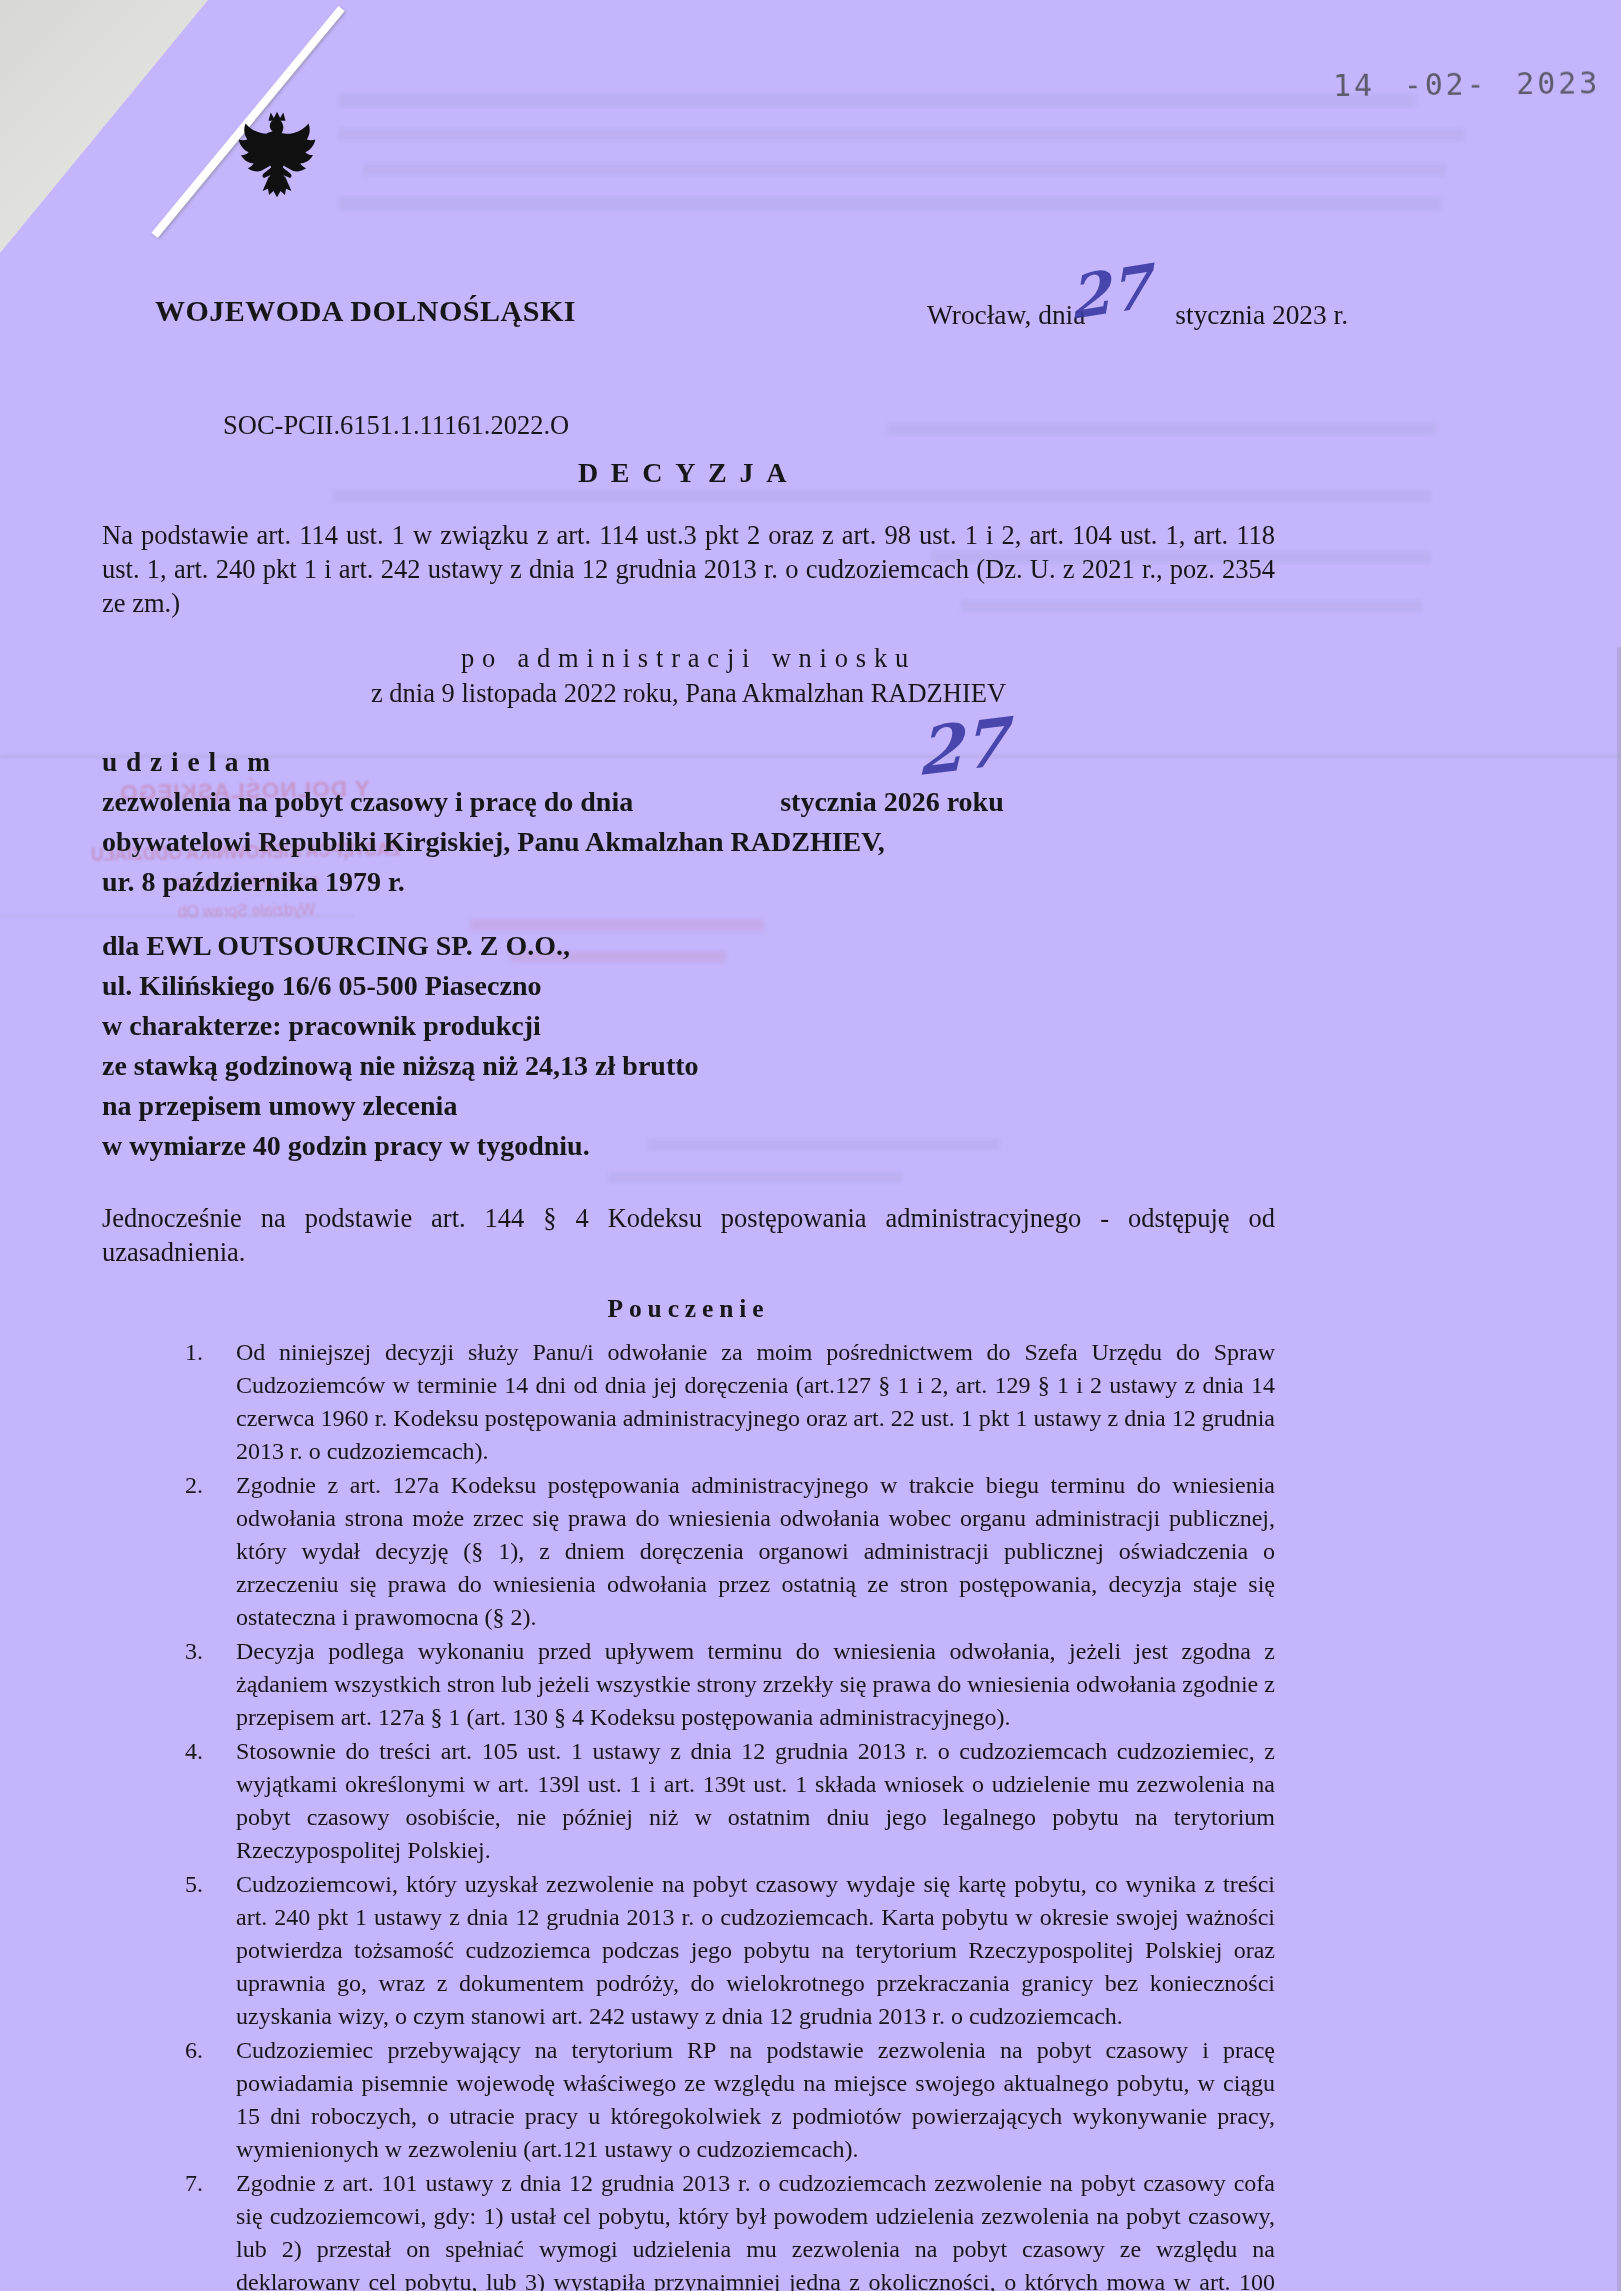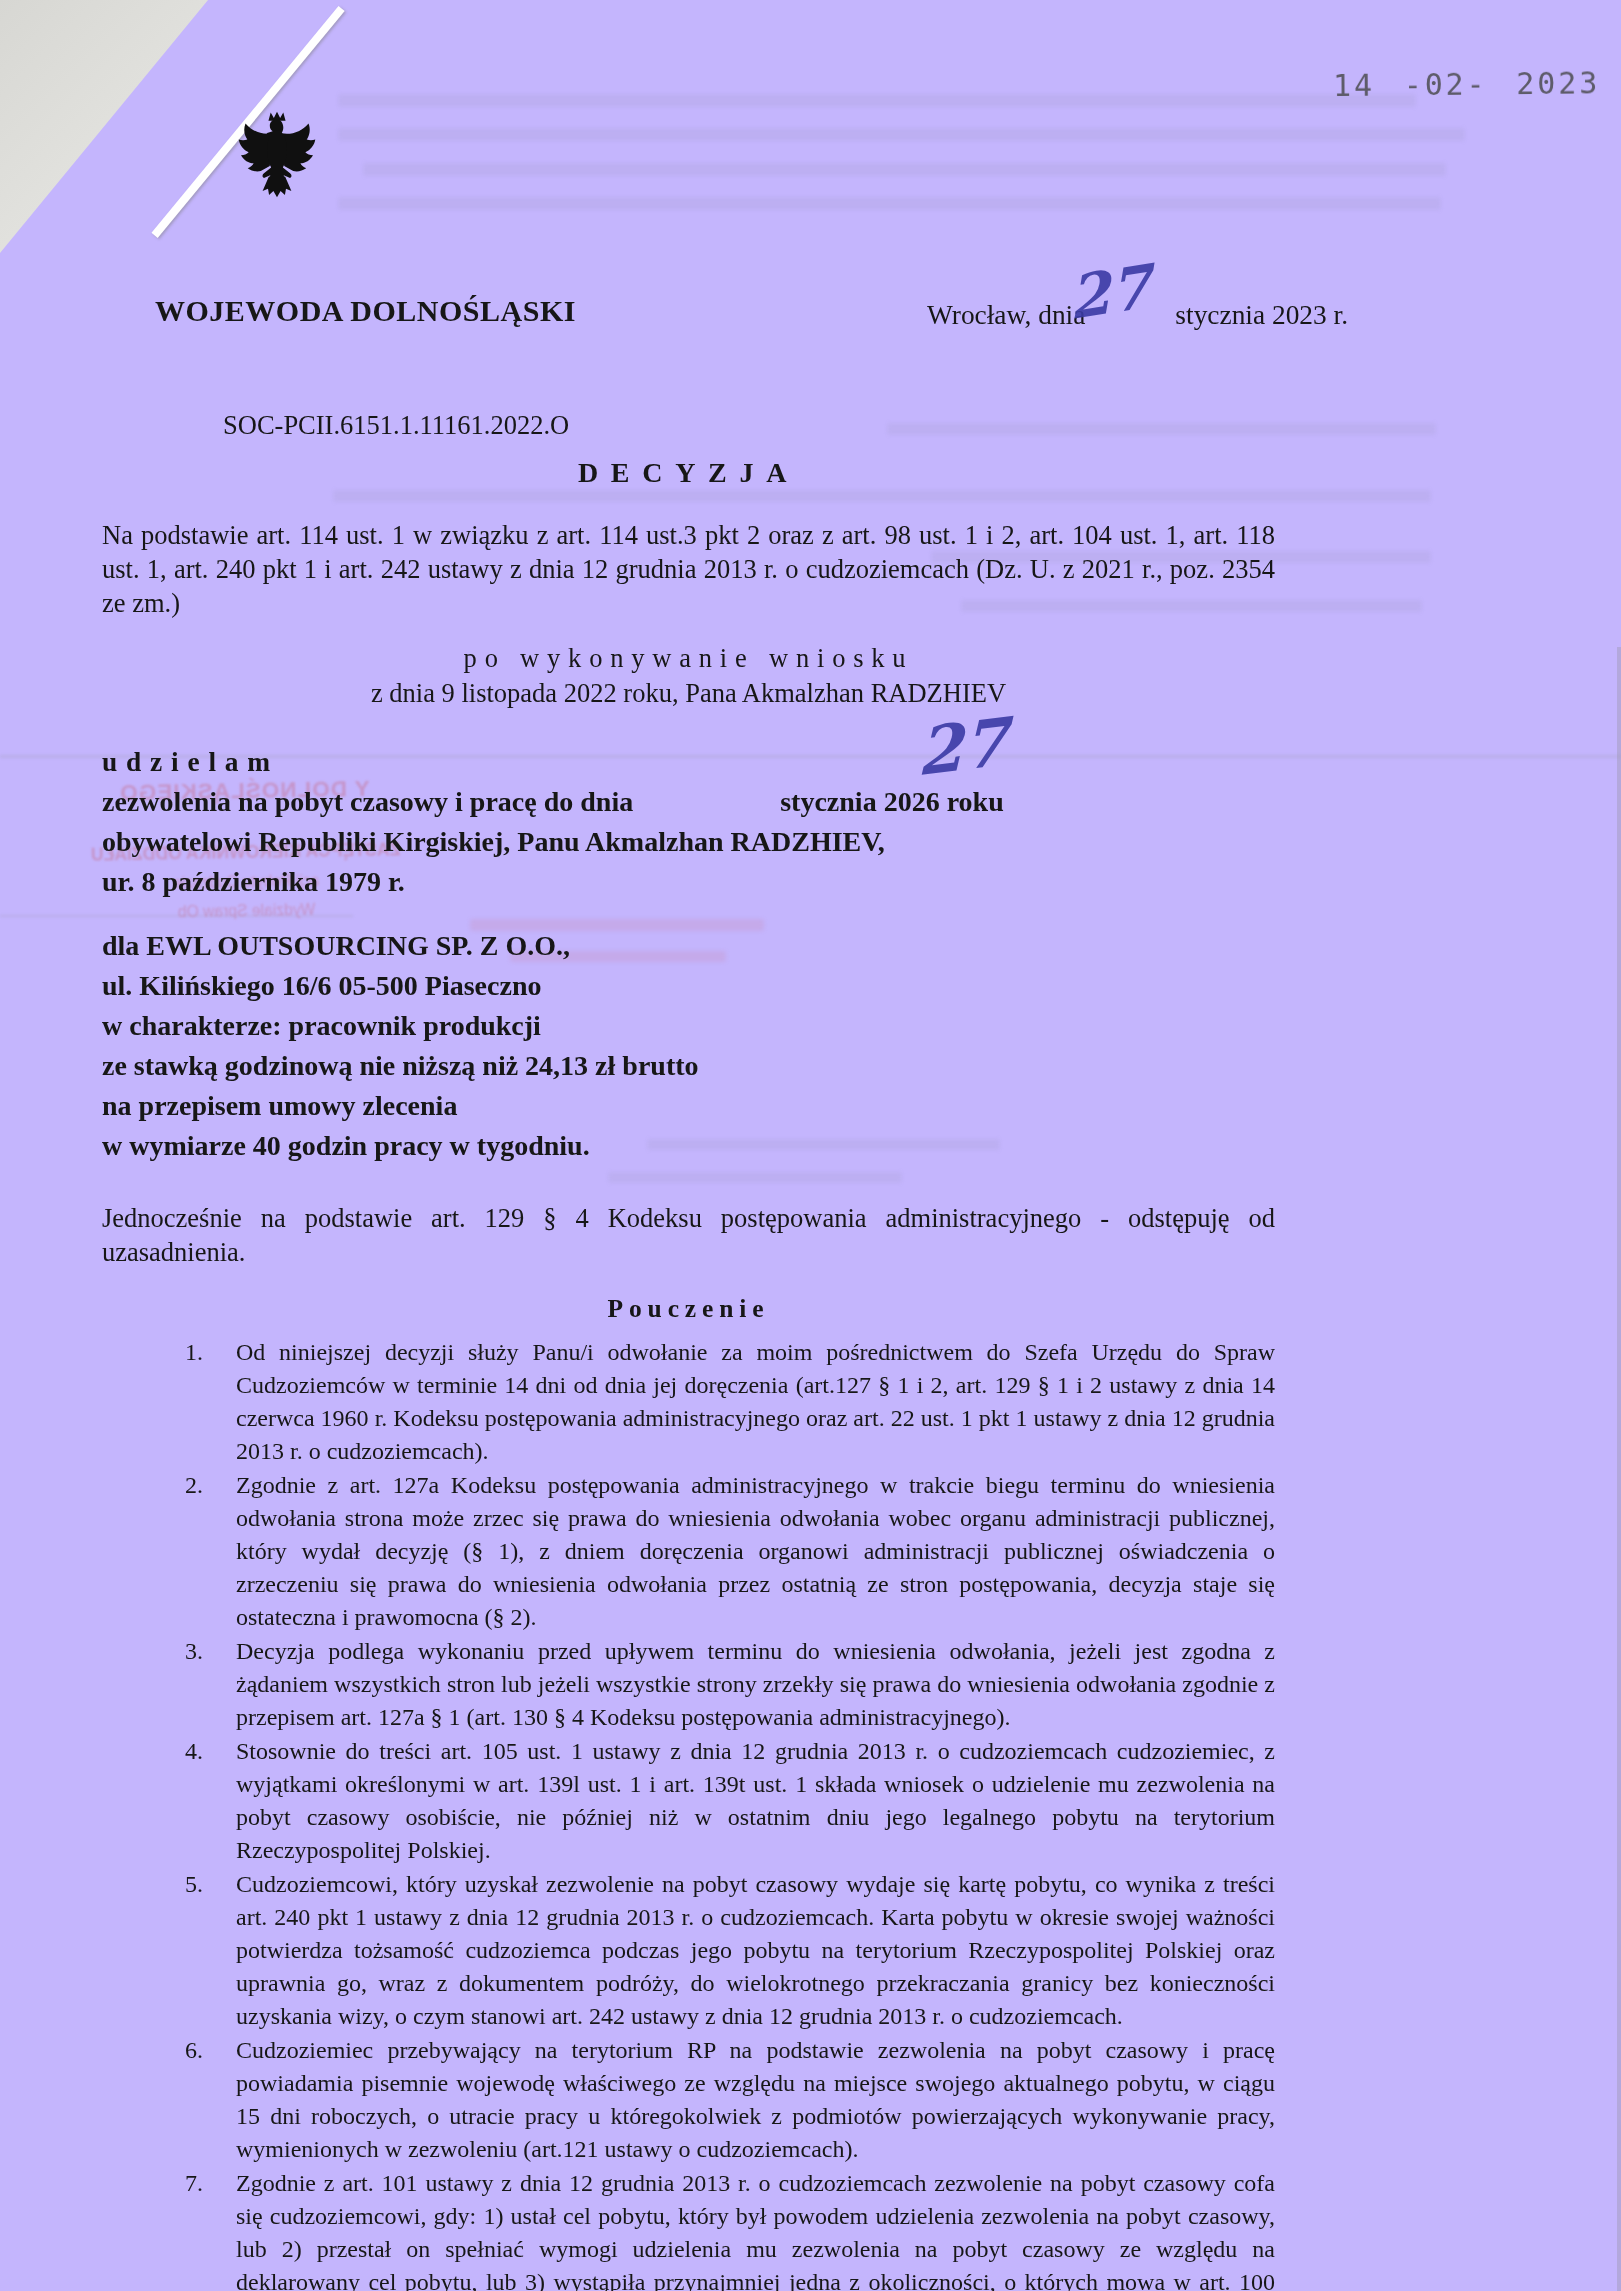--- a/index.html
+++ b/index.html
@@ -159,21 +159,21 @@
   <div class="handwritten hw-1">27</div>
   <div class="case-number">SOC-PCII.6151.1.11161.2022.O</div>
 
   <div class="flow">
 
     <div class="doc-title">DECYZJA</div>
 
     <p class="legal-basis">Na podstawie art. 114 ust. 1 w związku z art. 114 ust.3 pkt 2 oraz z art. 98 ust. 1 i 2, art. 104 ust. 1, art. 118 ust. 1, art. 240 pkt 1 i art. 242 ustawy z dnia 12 grudnia 2013 r. o cudzoziemcach (Dz. U. z 2021 r., poz. 2354 ze zm.)</p>
 
     <div class="review">
-      <div class="review-l1">po wykonywanie wniosku</div>
+      <div class="review-l1">po administracji wniosku</div>
       <div class="review-l2">z dnia 9 listopada 2022 roku, Pana  Akmalzhan  RADZHIEV</div>
     </div>
 
     <div class="grant">
       <div class="verb">udzielam</div>
       <div class="handwritten hw-2">27</div>
       <div>
         <span>zezwolenia na pobyt czasowy i pracę do dnia</span><span class="spacer"></span><span>stycznia 2026 roku</span>
       </div>
       <div>obywatelowi Republiki Kirgiskiej, Panu  Akmalzhan  RADZHIEV,</div>
@@ -181,21 +181,21 @@
       <div class="sub-block">
         <div>dla EWL OUTSOURCING  SP. Z O.O.,</div>
         <div>ul. Kilińskiego 16/6   05-500 Piaseczno</div>
         <div>w charakterze: pracownik produkcji</div>
         <div>ze stawką godzinową nie niższą niż   24,13   zł brutto</div>
         <div>na przepisem umowy zlecenia</div>
         <div>w wymiarze  40  godzin pracy w tygodniu.</div>
       </div>
     </div>
 
-    <p class="waiver">Jednocześnie na podstawie art. 129 § 4 Kodeksu postępowania administracyjnego - odstępuję od uzasadnienia.</p>
+    <p class="waiver">Jednocześnie na podstawie art. 144 § 4 Kodeksu postępowania administracyjnego - odstępuję od uzasadnienia.</p>
 
     <div class="pz-head">Pouczenie</div>
 
     <div class="plist">
 
         <div class="pitem">
           <span class="pnum">1.</span>
           <span class="ptext">Od niniejszej decyzji służy Panu/i odwołanie za moim pośrednictwem do Szefa Urzędu do Spraw Cudzoziemców w terminie 14 dni od dnia jej doręczenia (art.127 § 1 i 2, art. 129 § 1 i 2 ustawy z dnia 14 czerwca 1960 r. Kodeksu postępowania administracyjnego oraz art. 22 ust. 1 pkt 1 ustawy z dnia 12 grudnia 2013 r. o cudzoziemcach).</span>
         </div>
 

